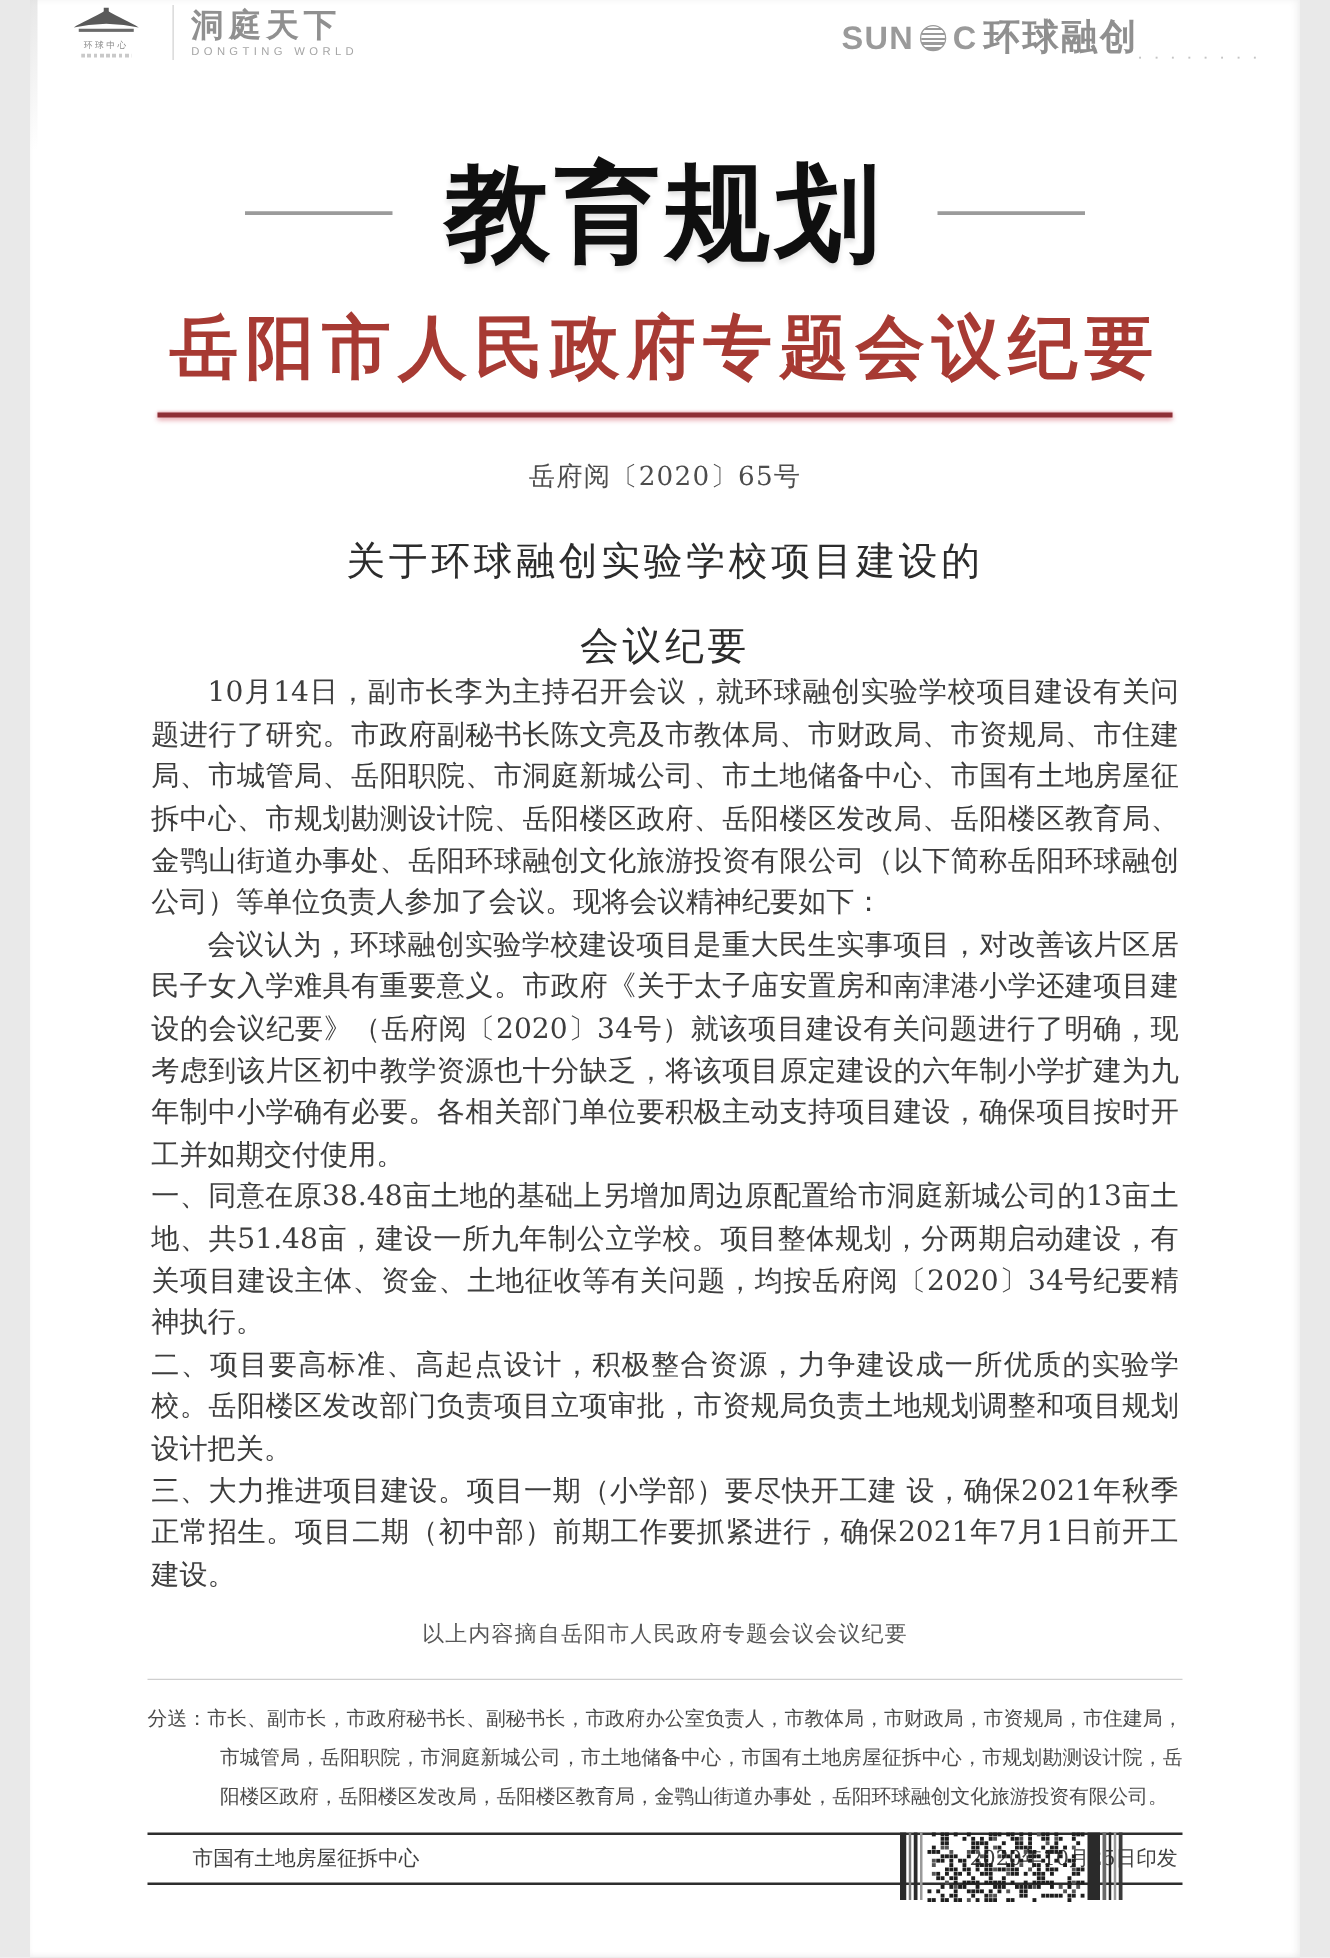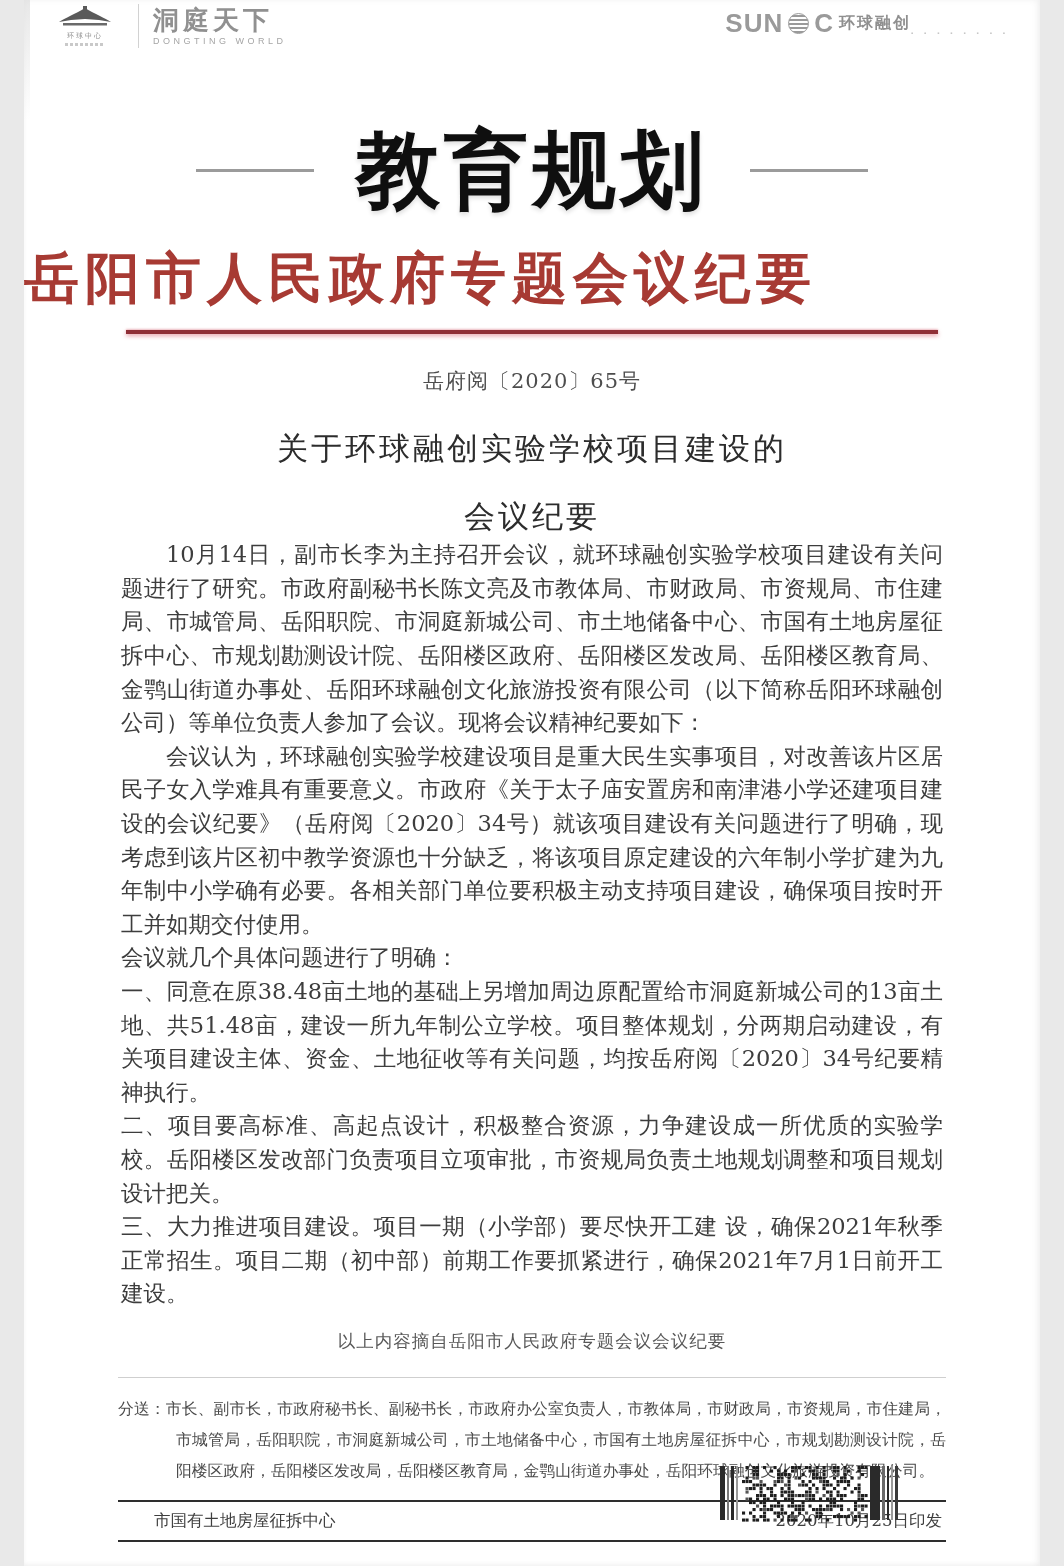--- a/index.html
+++ b/index.html
@@ -29,33 +29,33 @@
   .brand-en{font-size:9px;color:#a5a5a5;letter-spacing:3.5px;
     font-family:"Liberation Sans",sans-serif;margin-top:2px;}
 
   .hdr-right{position:absolute;top:10px;right:18px;display:flex;flex-direction:row;align-items:flex-end;}
   .sunac-row{display:flex;align-items:center;gap:5px;}
   .sunac-txt{font-family:"Liberation Sans",sans-serif;font-weight:700;
     font-size:26px;color:#9a9a9a;letter-spacing:1px;line-height:1;}
   .globe{width:21px;height:21px;border-radius:50%;
     background:repeating-linear-gradient(0deg,#9a9a9a 0 2px,#ffffff 2px 4px);
     border:1px solid #9a9a9a;box-sizing:border-box;}
-  .sunac-cn{font-size:16px;color:#8f8f8f;letter-spacing:2px;font-weight:600;}
+  .sunac-cn{font-size:29px;color:#8f8f8f;letter-spacing:2px;font-weight:600;}
   .sunac-tagline{font-size:6px;color:#c4c4c4;letter-spacing:11px;margin-top:4px;margin-right:6px;
     font-family:"Liberation Sans",sans-serif;}
 
   
   .banner{margin-top:128px;display:flex;align-items:center;justify-content:center;gap:42px;}
   .banner-dash{width:118px;height:3px;background:#9b9b9b;}
   .banner-title{font-family:"Liberation Sans","DejaVu Sans",sans-serif;
     font-weight:900;font-size:84px;color:#0f0f0f;letter-spacing:4px;line-height:1;
     text-shadow:0 3px 4px rgba(0,0,0,0.12);}
 
   
-  .red-title{margin-top:34px;
+  .red-title{margin-top:34px;text-align:center;
     font-size:55px;font-weight:700;color:#a73a33;letter-spacing:6px;line-height:1.15;
     font-family:"DejaVu Serif","Liberation Serif",serif;}
   .red-rule{width:812px;height:4px;margin:21px auto 0 auto;background:#8f2f36;
     box-shadow:0 2px 4px rgba(216,110,125,0.65), 0 -1px 2px rgba(216,110,125,0.4);}
 
   
   .doc-number{margin-top:33px;text-align:center;font-size:21px;color:#4d4d4d;letter-spacing:1px;}
   .subject1{margin-top:33px;text-align:center;font-size:31px;color:#2c2c2c;letter-spacing:3px;}
   .subject2{margin-top:26px;text-align:center;font-size:31px;color:#2c2c2c;letter-spacing:3px;}
 
@@ -130,21 +130,20 @@
   <div class="red-title">岳阳市人民政府专题会议纪要</div>
   <div class="red-rule"></div>
 
   <div class="doc-number">岳府阅〔2020〕65号</div>
   <div class="subject1">关于环球融创实验学校项目建设的</div>
   <div class="subject2">会议纪要</div>
 
   <div class="body-col">
     <p class="p-indent p-first">10月14日，副市长李为主持召开会议，就环球融创实验学校项目建设有关问题进行了研究。市政府副秘书长陈文亮及市教体局、市财政局、市资规局、市住建局、市城管局、岳阳职院、市洞庭新城公司、市土地储备中心、市国有土地房屋征拆中心、市规划勘测设计院、岳阳楼区政府、岳阳楼区发改局、岳阳楼区教育局、金鹗山街道办事处、岳阳环球融创文化旅游投资有限公司（以下简称岳阳环球融创公司）等单位负责人参加了会议。现将会议精神纪要如下：</p>
     <p class="p-indent">会议认为，环球融创实验学校建设项目是重大民生实事项目，对改善该片区居民子女入学难具有重要意义。市政府《关于太子庙安置房和南津港小学还建项目建设的会议纪要》（岳府阅〔2020〕34号）就该项目建设有关问题进行了明确，现考虑到该片区初中教学资源也十分缺乏，将该项目原定建设的六年制小学扩建为九年制中小学确有必要。各相关部门单位要积极主动支持项目建设，确保项目按时开工并如期交付使用。</p>
-    <p class="clarify">会议就几个具体问题进行了明确：</p>
     <p class="item">一、同意在原38.48亩土地的基础上另增加周边原配置给市洞庭新城公司的13亩土地、共51.48亩，建设一所九年制公立学校。项目整体规划，分两期启动建设，有关项目建设主体、资金、土地征收等有关问题，均按岳府阅〔2020〕34号纪要精神执行。</p>
     <p class="item">二、项目要高标准、高起点设计，积极整合资源，力争建设成一所优质的实验学校。岳阳楼区发改部门负责项目立项审批，市资规局负责土地规划调整和项目规划设计把关。</p>
     <p class="item">三、大力推进项目建设。项目一期（小学部）要尽快开工建 设，确保2021年秋季正常招生。项目二期（初中部）前期工作要抓紧进行，确保2021年7月1日前开工建设。</p>
   </div>
 
   <div class="source-note">以上内容摘自岳阳市人民政府专题会议会议纪要</div>
 
   <div class="dist-wrap">
     <div class="dist-text"><span>分送：</span><span>市长、副市长，市政府秘书长、副秘书长，市政府办公室负责人，市教体局，市财政局，市资规局，市住建局，市城管局，岳阳职院，市洞庭新城公司，市土地储备中心，市国有土地房屋征拆中心，市规划勘测设计院，岳阳楼区政府，岳阳楼区发改局，岳阳楼区教育局，金鹗山街道办事处，岳阳环球融创文化旅游投资有限公司。</span></div>
   </div>

